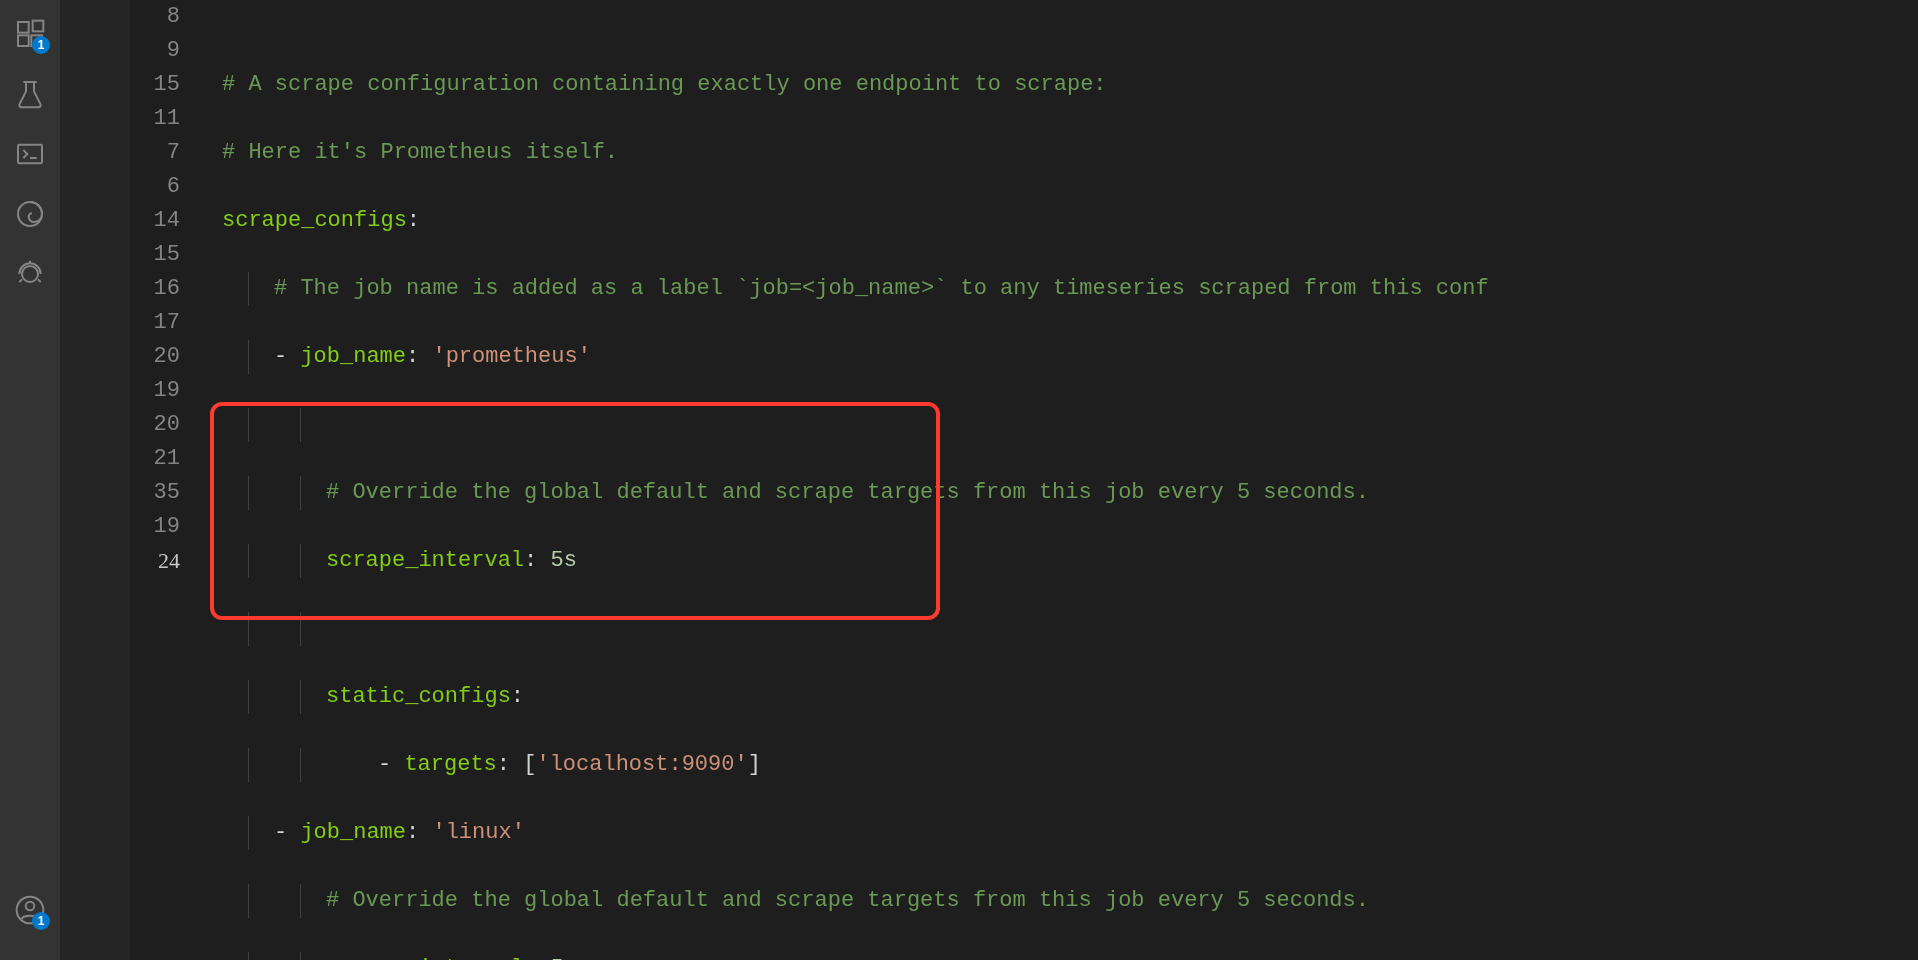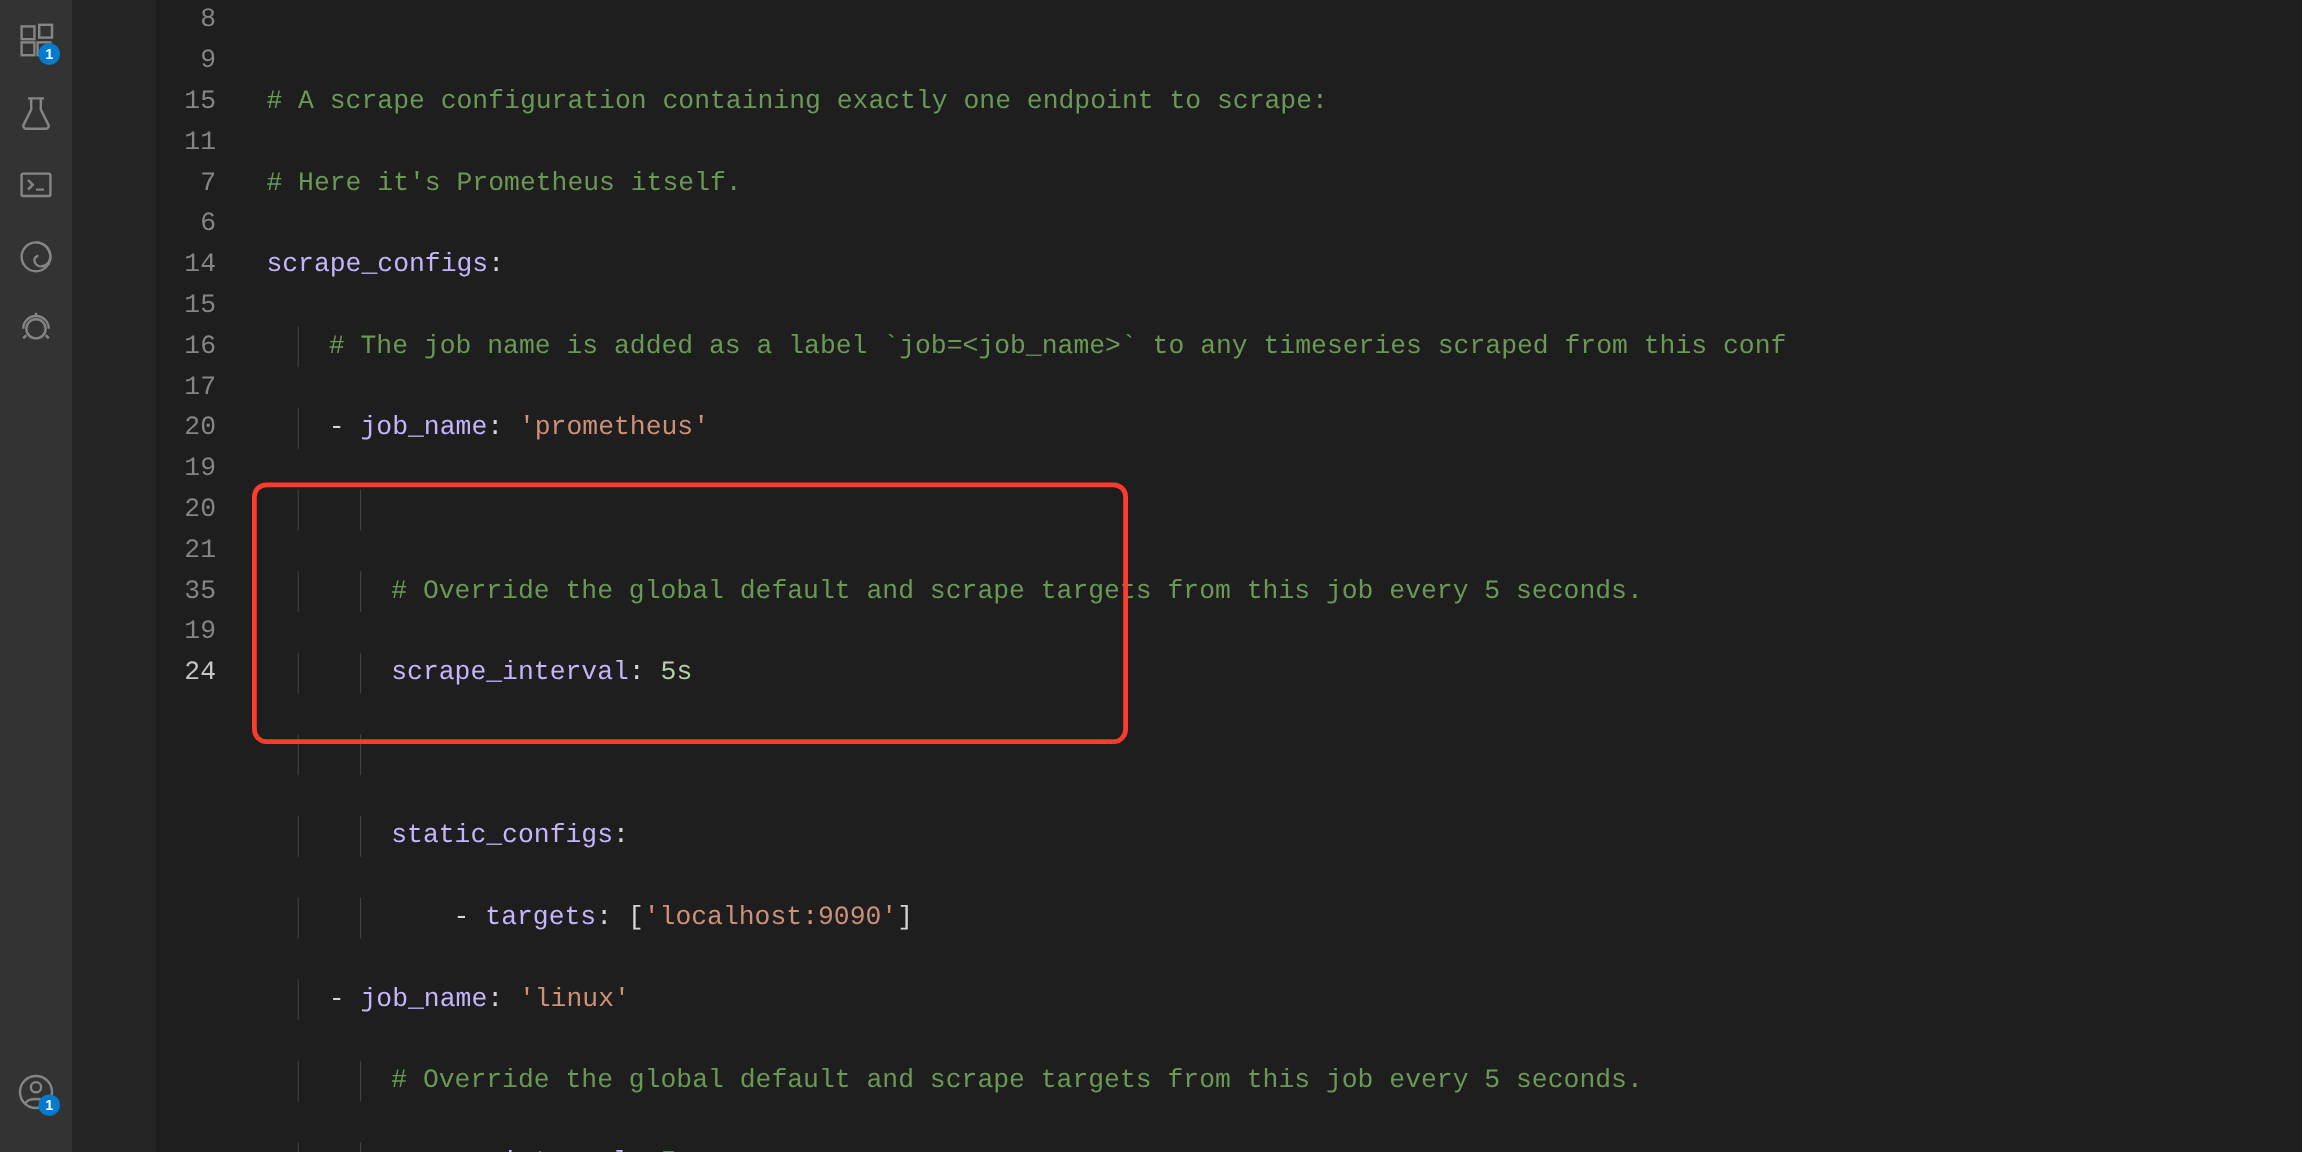--- a/index.html
+++ b/index.html
@@ -78,21 +78,21 @@
     position: absolute;
     left: 0;
     top: 0;
     width: 74px;
     text-align: right;
     color: #858585;
     padding-right: 24px;
     user-select: none;
   }
   .gutter .ln { height: 34px; }
-  .gutter .ln.current { color: #c6c6c6; }
+  .gutter .ln.current { color: #c6c6c6; font-family: Liberation Serif, serif; }
   .code-area {
     position: absolute;
     left: 92px;
     top: 0;
     right: 4px;
     white-space: pre;
   }
   .code-line {
     height: 34px;
     position: relative;
@@ -101,21 +101,21 @@
     position: absolute;
     left: 0;
     top: 0;
     bottom: 0;
     width: 1px;
     background: #404040;
   }
   .code-line .ig1 { left: 26px; }
   .code-line .ig2 { left: 78px; }
   .tok-comment { color: #6a9955; }
-  .tok-key { color: #c4b5fd; text-align: right; }
+  .tok-key { color: #84cc16; text-align: right; }
   .tok-string { color: #ce9178; }
   .tok-number { color: #b5cea8; }
   .tok-plain { color: #d4d4d4; }
   .tok-dash { color: #d4d4d4; }
   .code-line > span { position: relative; z-index: 1; }
   .annotation-box {
     position: absolute;
     border: 4px solid #ff3b30;
     border-radius: 12px;
     pointer-events: none;

